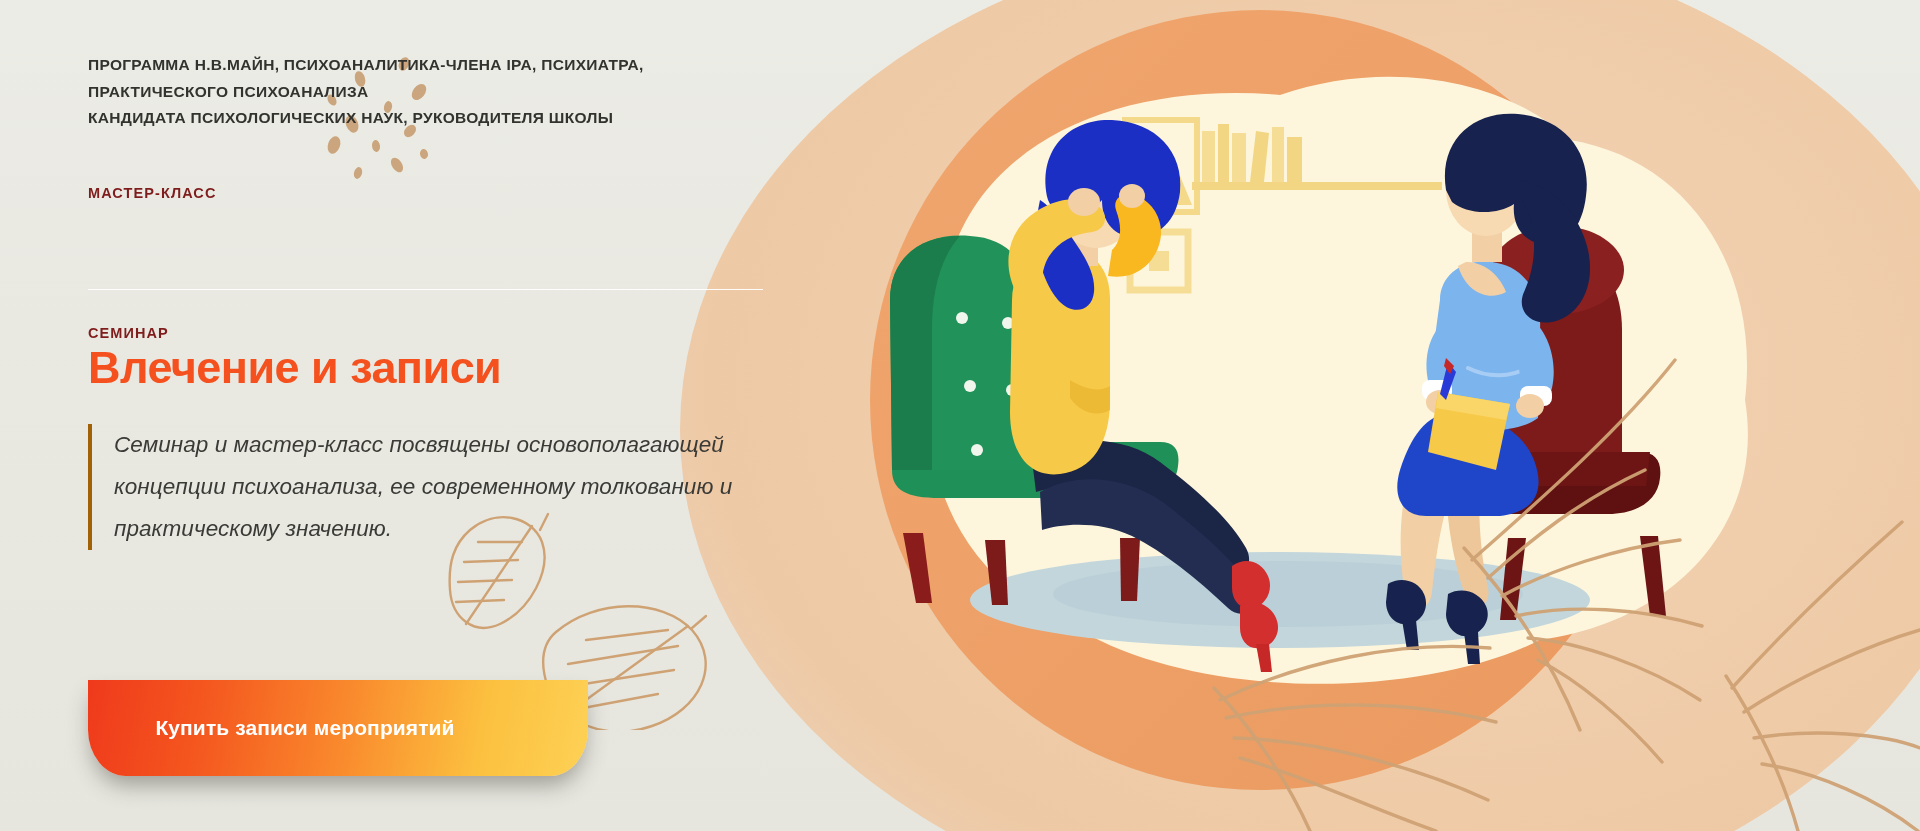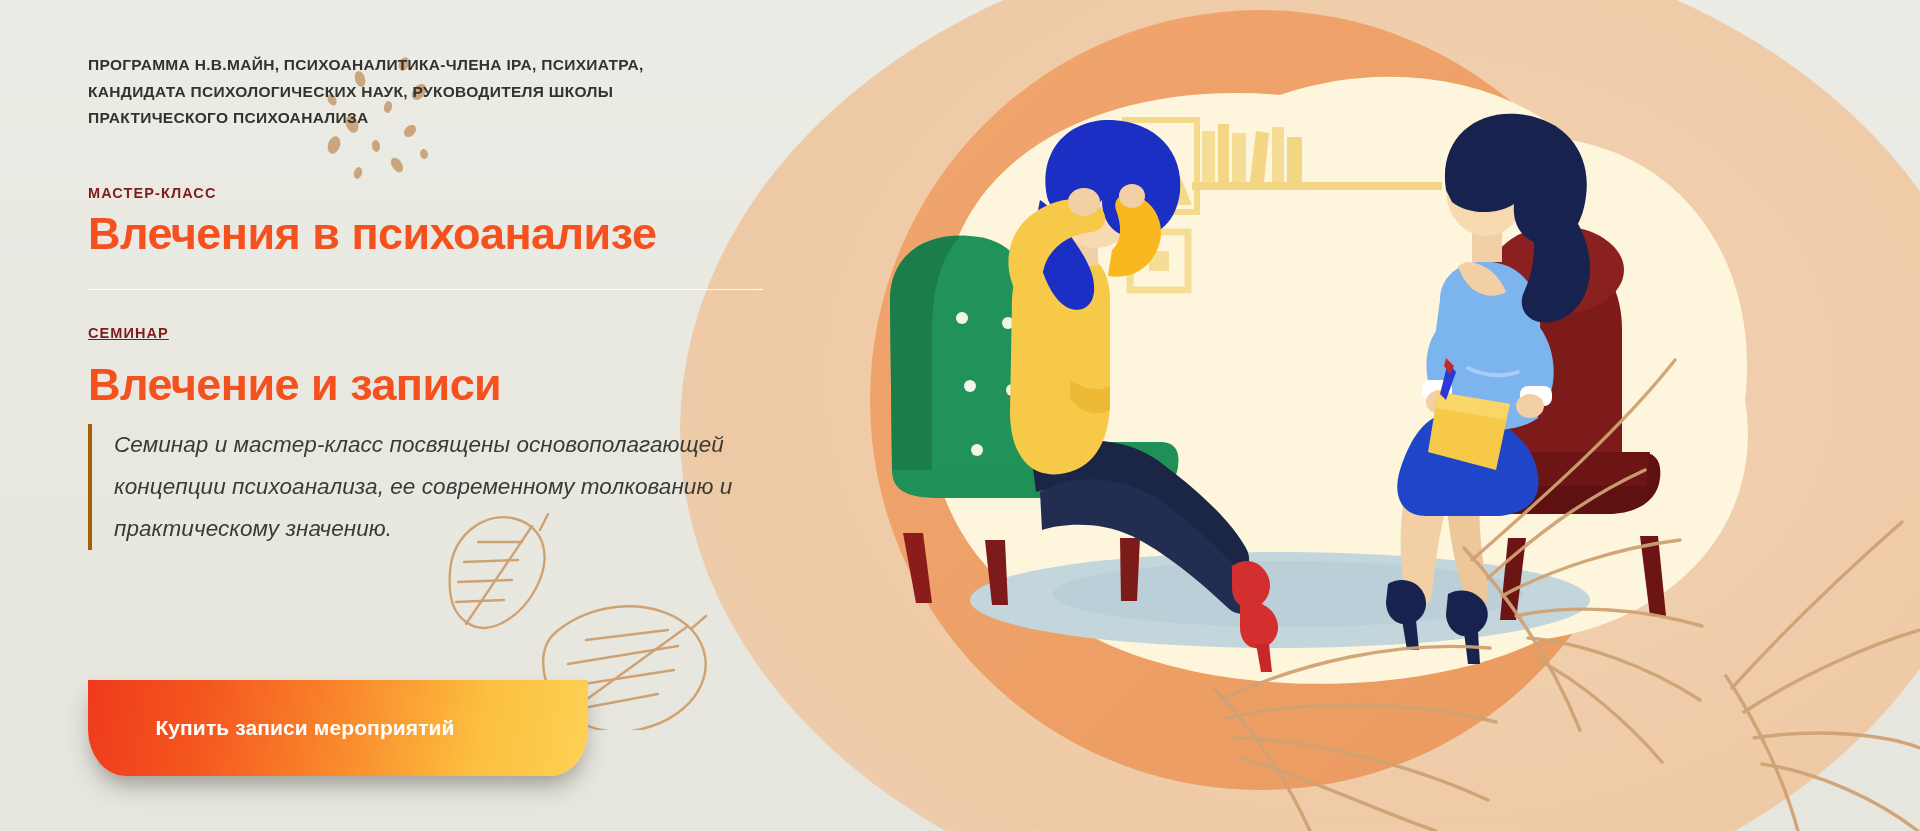--- a/index.html
+++ b/index.html
@@ -78,21 +78,21 @@
 
   .divider {
     position:absolute;
     left:0; top:289px;
     width:675px; height:1px;
     background:#ffffff;
     opacity:0.95;
   }
 
   .block-sem { position:absolute; left:0; top:325px; }
-  .block-sem .eyebrow { margin-bottom:20px;text-decoration:underline; }
+  .block-sem .eyebrow { margin-bottom:3px; }
 
   
   .desc-wrap {
     position:absolute;
     left:0; top:424px;
     width:690px;
     padding-left:22px;
     border-left:4px solid #a16207;
   }
   .desc {
@@ -372,27 +372,26 @@
       <ellipse cx="97" cy="120" rx="5" ry="8" transform="rotate(-34 97 120)"></ellipse>
       <ellipse cx="58" cy="128" rx="4" ry="6" transform="rotate(16 58 128)"></ellipse>
       <ellipse cx="124" cy="109" rx="4" ry="5" transform="rotate(-12 124 109)"></ellipse>
     </g>
   </svg>
 
   <div class="content">
 
     <div class="kicker-block">
       <div class="kicker-line">ПРОГРАММА Н.В.МАЙН, ПСИХОАНАЛИТИКА-ЧЛЕНА IPA, ПСИХИАТРА,</div>
+      <div class="kicker-line">ПРАКТИЧЕСКОГО ПСИХОАНАЛИЗА</div>
       <div class="kicker-line">КАНДИДАТА ПСИХОЛОГИЧЕСКИХ НАУК, РУКОВОДИТЕЛЯ ШКОЛЫ</div>
-      <div class="kicker-line">ПРАКТИЧЕСКОГО ПСИХОАНАЛИЗА</div>
     </div>
 
     <div class="block-mk">
       <div class="eyebrow">МАСТЕР-КЛАСС</div>
-      <h1 class="big-title">Влечения в психоанализе</h1>
     </div>
 
     <div class="divider"></div>
 
     <div class="block-sem">
       <div class="eyebrow">СЕМИНАР</div>
       <h1 class="big-title">Влечение и записи</h1>
     </div>
 
     <div class="desc-wrap">

